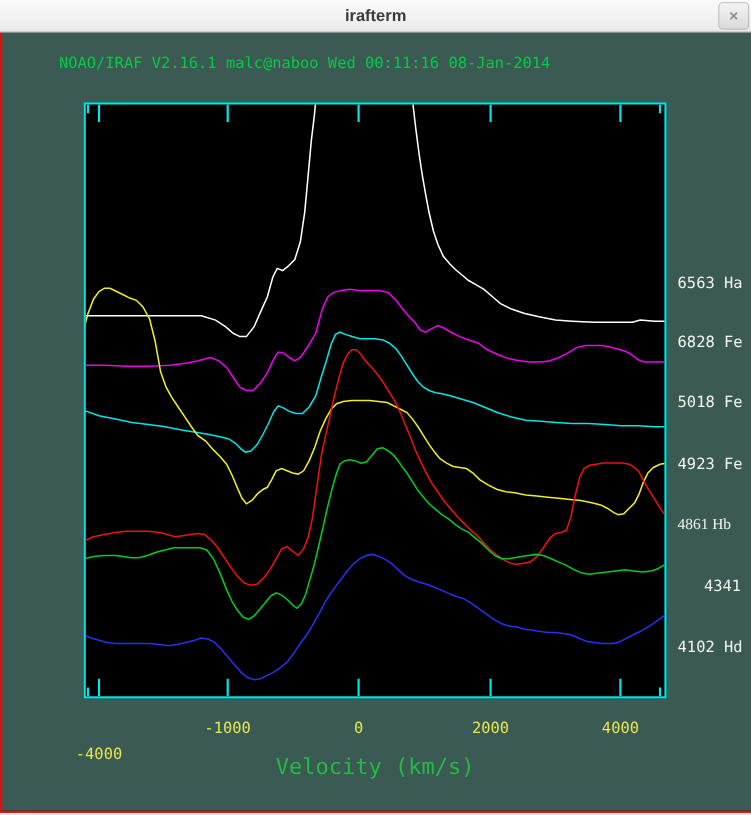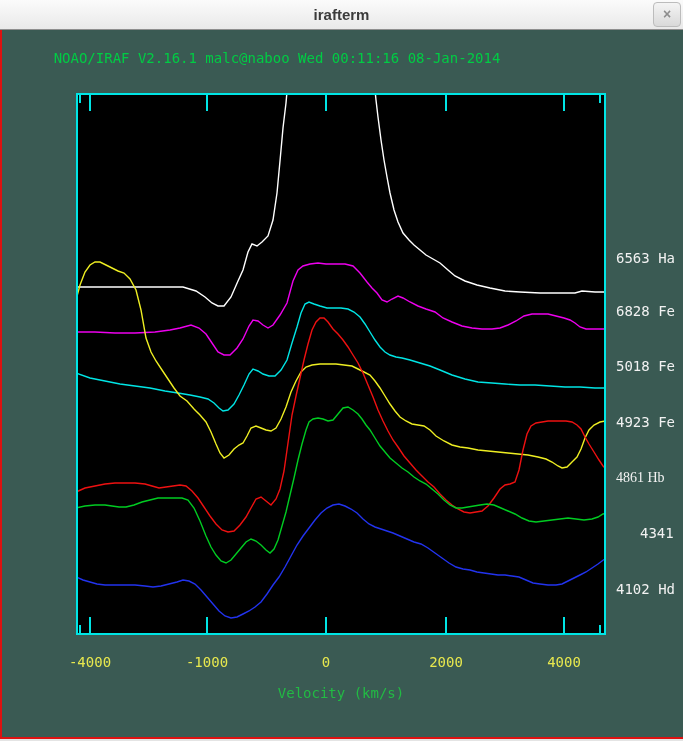--- a/index.html
+++ b/index.html
@@ -18,21 +18,21 @@
   .red-bottom{position:absolute;left:0;top:737px;width:683px;height:2px;background:#dd1111;}
   .gray-bottom{position:absolute;left:0;top:739px;width:683px;height:2px;background:#e4e4e4;}
   .banner{position:absolute;left:0;width:554px;text-align:center;font-size:14px;letter-spacing:0;}
   .banner.green{top:50px;color:#00cc44;}
   .banner.cyan{top:73px;color:#00cccc;}
   .plotbox{position:absolute;left:76px;top:93px;width:526px;height:538px;background:#000;
            border:2px solid #00e5e5;}
   .plotbox svg{display:block;width:526px;height:538px;}
   .right-label{position:absolute;left:616px;height:18px;color:#f2f2f2;font-size:14px;white-space:pre;text-align:right;}
   .x-tick-label{position:absolute;top:654px;transform:translateX(-50%);color:#e8e84e;font-size:14px;white-space:pre;}
-  .xlabel{position:absolute;left:78px;top:685px;width:526px;text-align:center;color:#22bb44;font-size:14px;}
+  .xlabel{position:absolute;left:78px;top:685px;width:526px;text-align:center;color:#22bb44;font-size:20px;}
 </style>
 </head>
 <body>
 
 <div class="window">
   <div class="titlebar">
     <span class="title">irafterm</span>
     <div class="close-btn"><span>×</span></div>
   </div>
   <div class="content"></div>
@@ -68,21 +68,21 @@
   <div id="right-labels">
       <div class="right-label" style="top: 250px;">6563 Ha</div>
       <div class="right-label" style="top: 303px;">6828 Fe</div>
       <div class="right-label" style="top: 358px;">5018 Fe</div>
       <div class="right-label" style="top: 414px;">4923 Fe</div>
       <div class="right-label" style="top: 470px; font-family: Liberation Serif, serif;">4861 Hb</div>
       <div class="right-label" style="top: 525px; margin-left: 24px;">4341 Hg</div>
       <div class="right-label" style="top: 581px;">4102 Hd</div>
     </div>
   <div id="x-tick-labels">
-      <div class="x-tick-label" style="left: 90px;">-4000</div>
+      <div class="x-tick-label" style="left: 90px; margin-top: 24px;">-4000</div>
       <div class="x-tick-label" style="left: 207px;">-1000</div>
       <div class="x-tick-label" style="left: 326px;">0</div>
       <div class="x-tick-label" style="left: 446px;">2000</div>
       <div class="x-tick-label" style="left: 564px;">4000</div>
     </div>
   <div class="xlabel">Velocity (km/s)</div>
 
   <div class="red-bottom"></div>
   <div class="gray-bottom"></div>
 </div>

